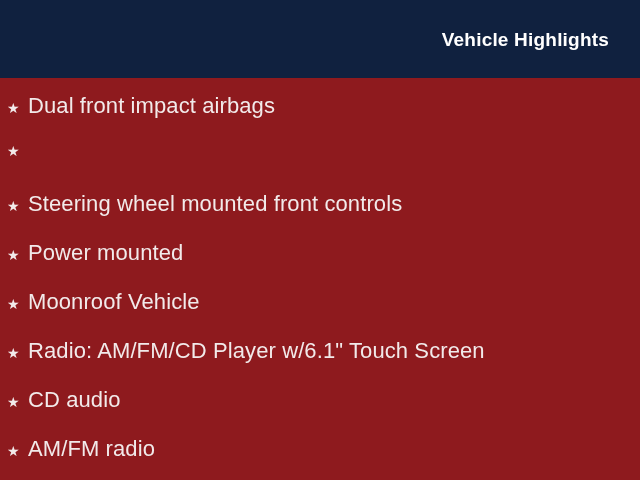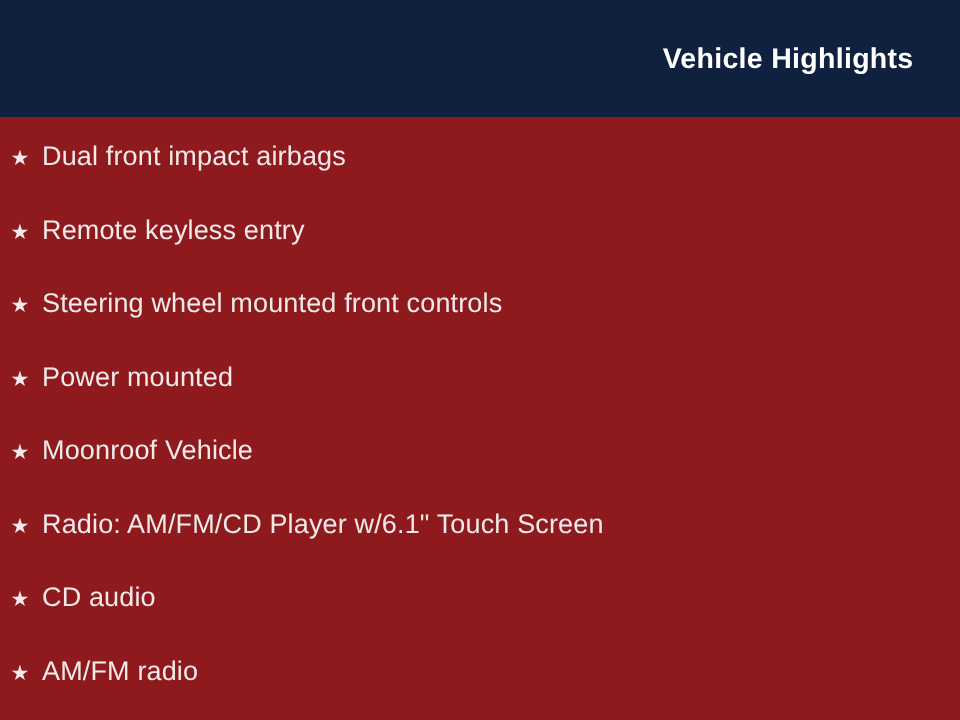--- a/index.html
+++ b/index.html
@@ -70,21 +70,21 @@
   .bullet-star {
     flex: 0 0 auto;
     width: 21px;
     color: #f2eaea;
     font-size: 14px;
     line-height: 1;
     text-align: left;
   }
   .highlight-label {
     color: #f2eaea;
-    font-size: 18px;
+    font-size: 22px;
     font-weight: normal;
     line-height: 1;
     letter-spacing: 0.1px;
     white-space: nowrap;
   }
 </style>
 </head>
 <body>
 
 <div class="slide">
@@ -96,21 +96,20 @@
   <div class="body">
     <ul class="highlights-list">
 
       <li class="highlight-item">
         <span class="bullet-star">★</span>
         <span class="highlight-label">Dual front impact airbags</span>
       </li>
 
       <li class="highlight-item">
         <span class="bullet-star">★</span>
-        <span class="highlight-label">Remote keyless entry</span>
       </li>
 
       <li class="highlight-item">
         <span class="bullet-star">★</span>
         <span class="highlight-label">Steering wheel mounted front controls</span>
       </li>
 
       <li class="highlight-item">
         <span class="bullet-star">★</span>
         <span class="highlight-label">Power mounted</span>

